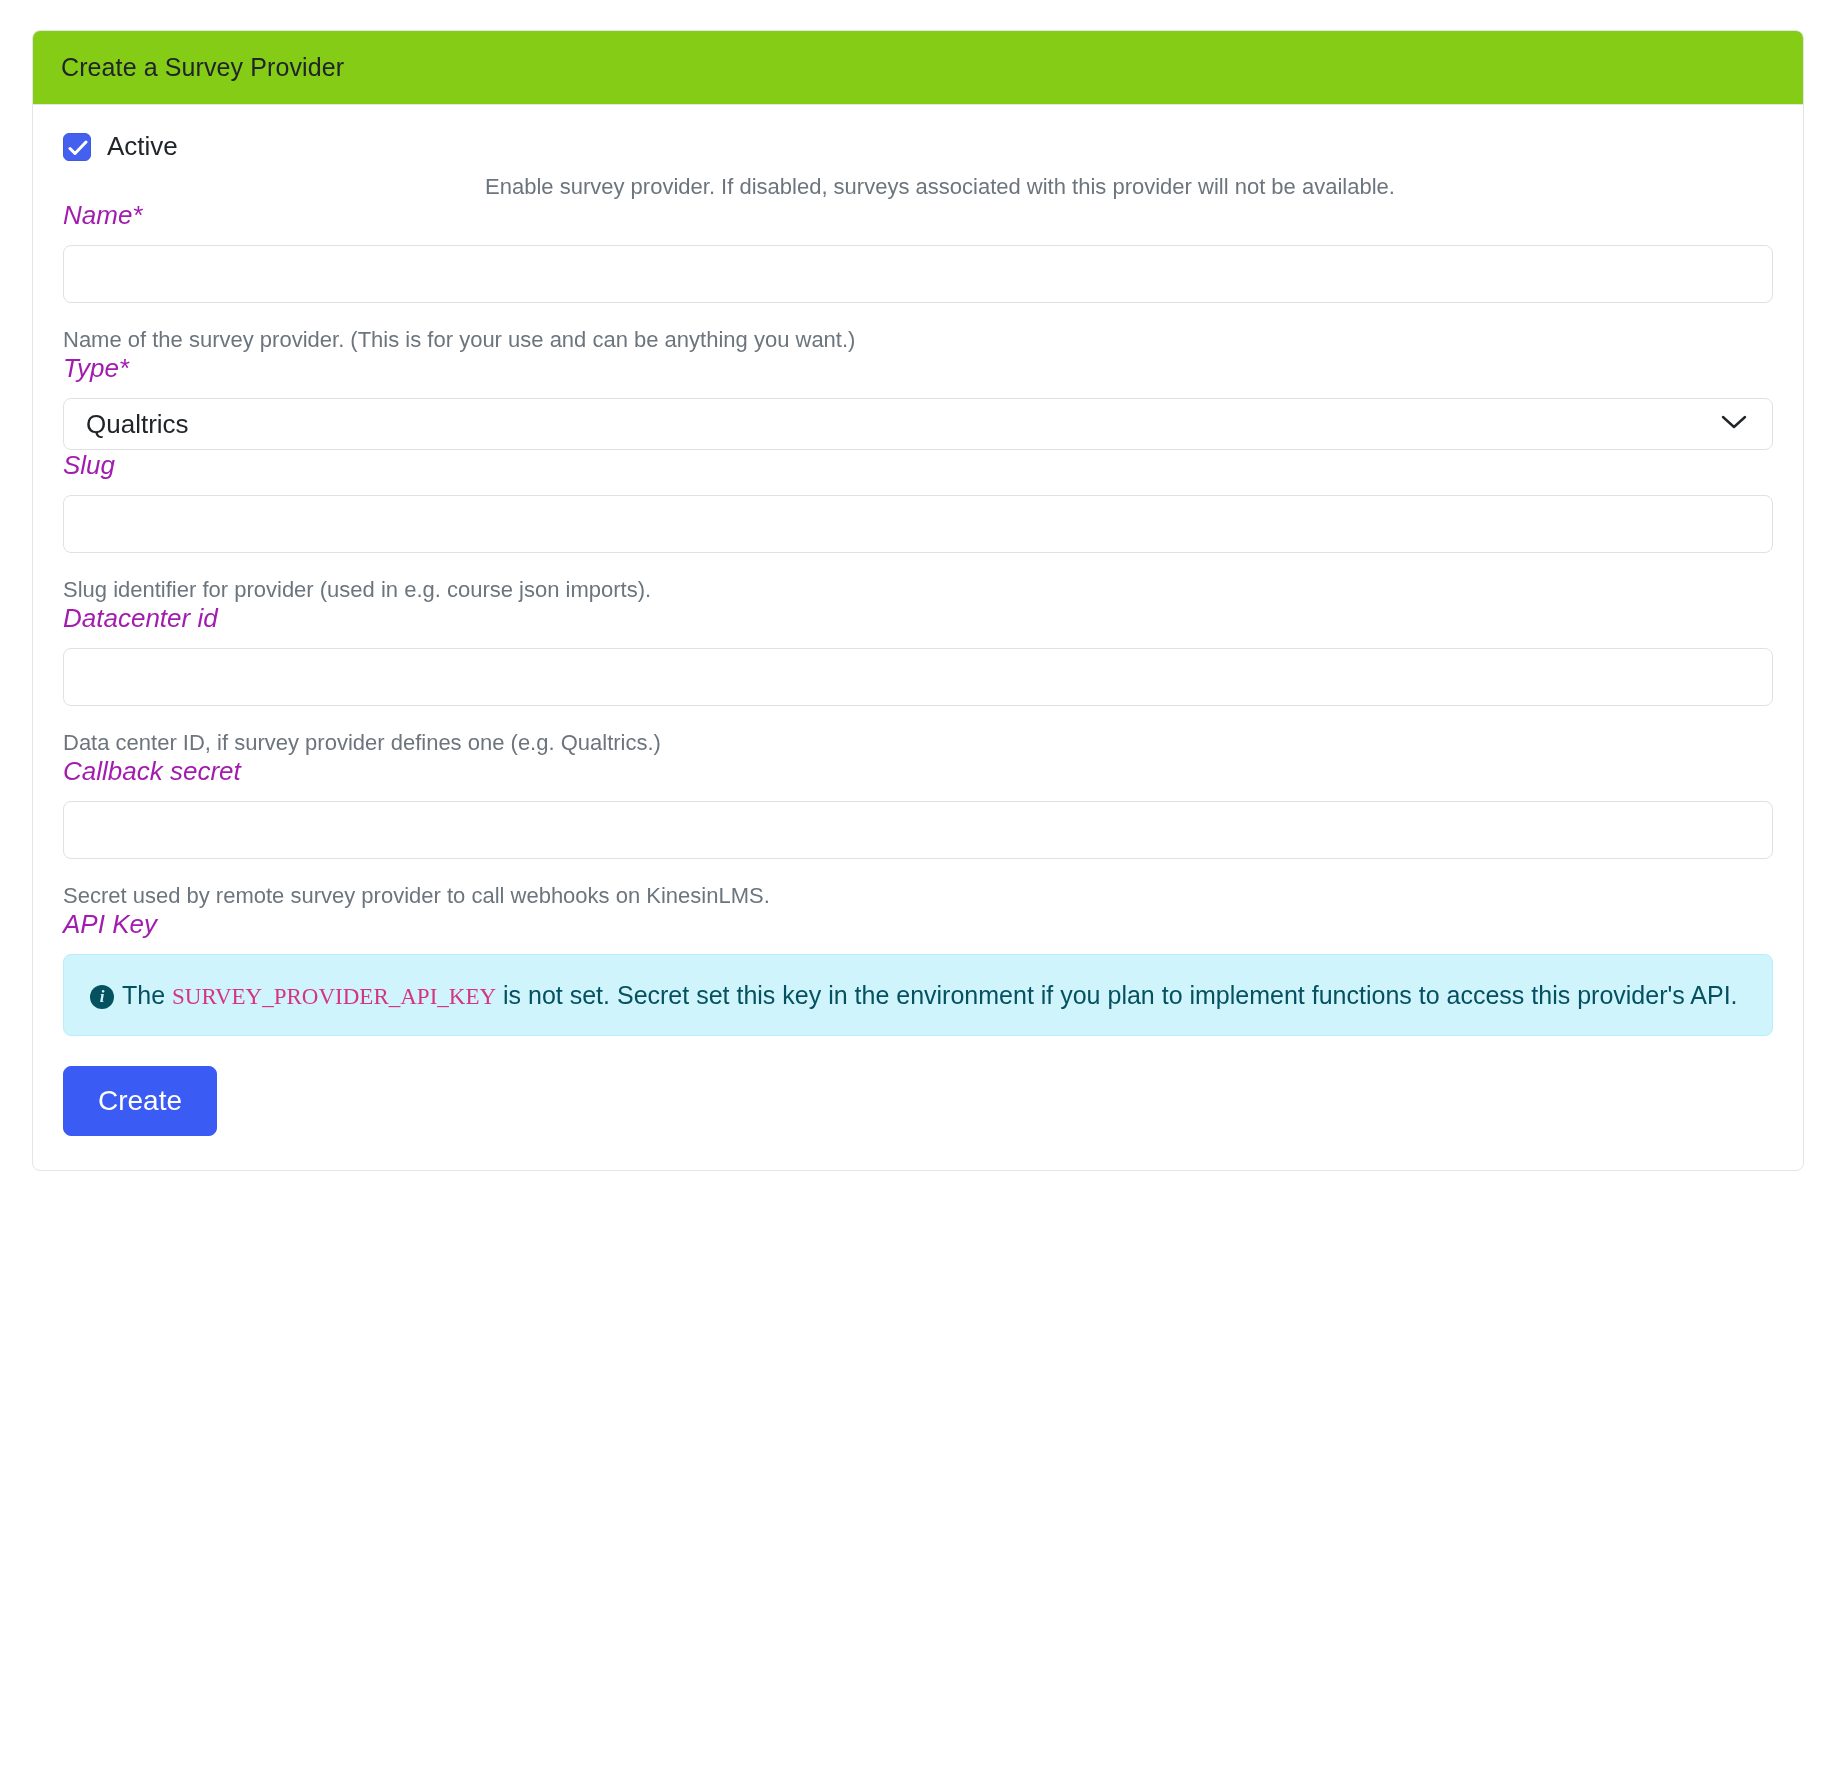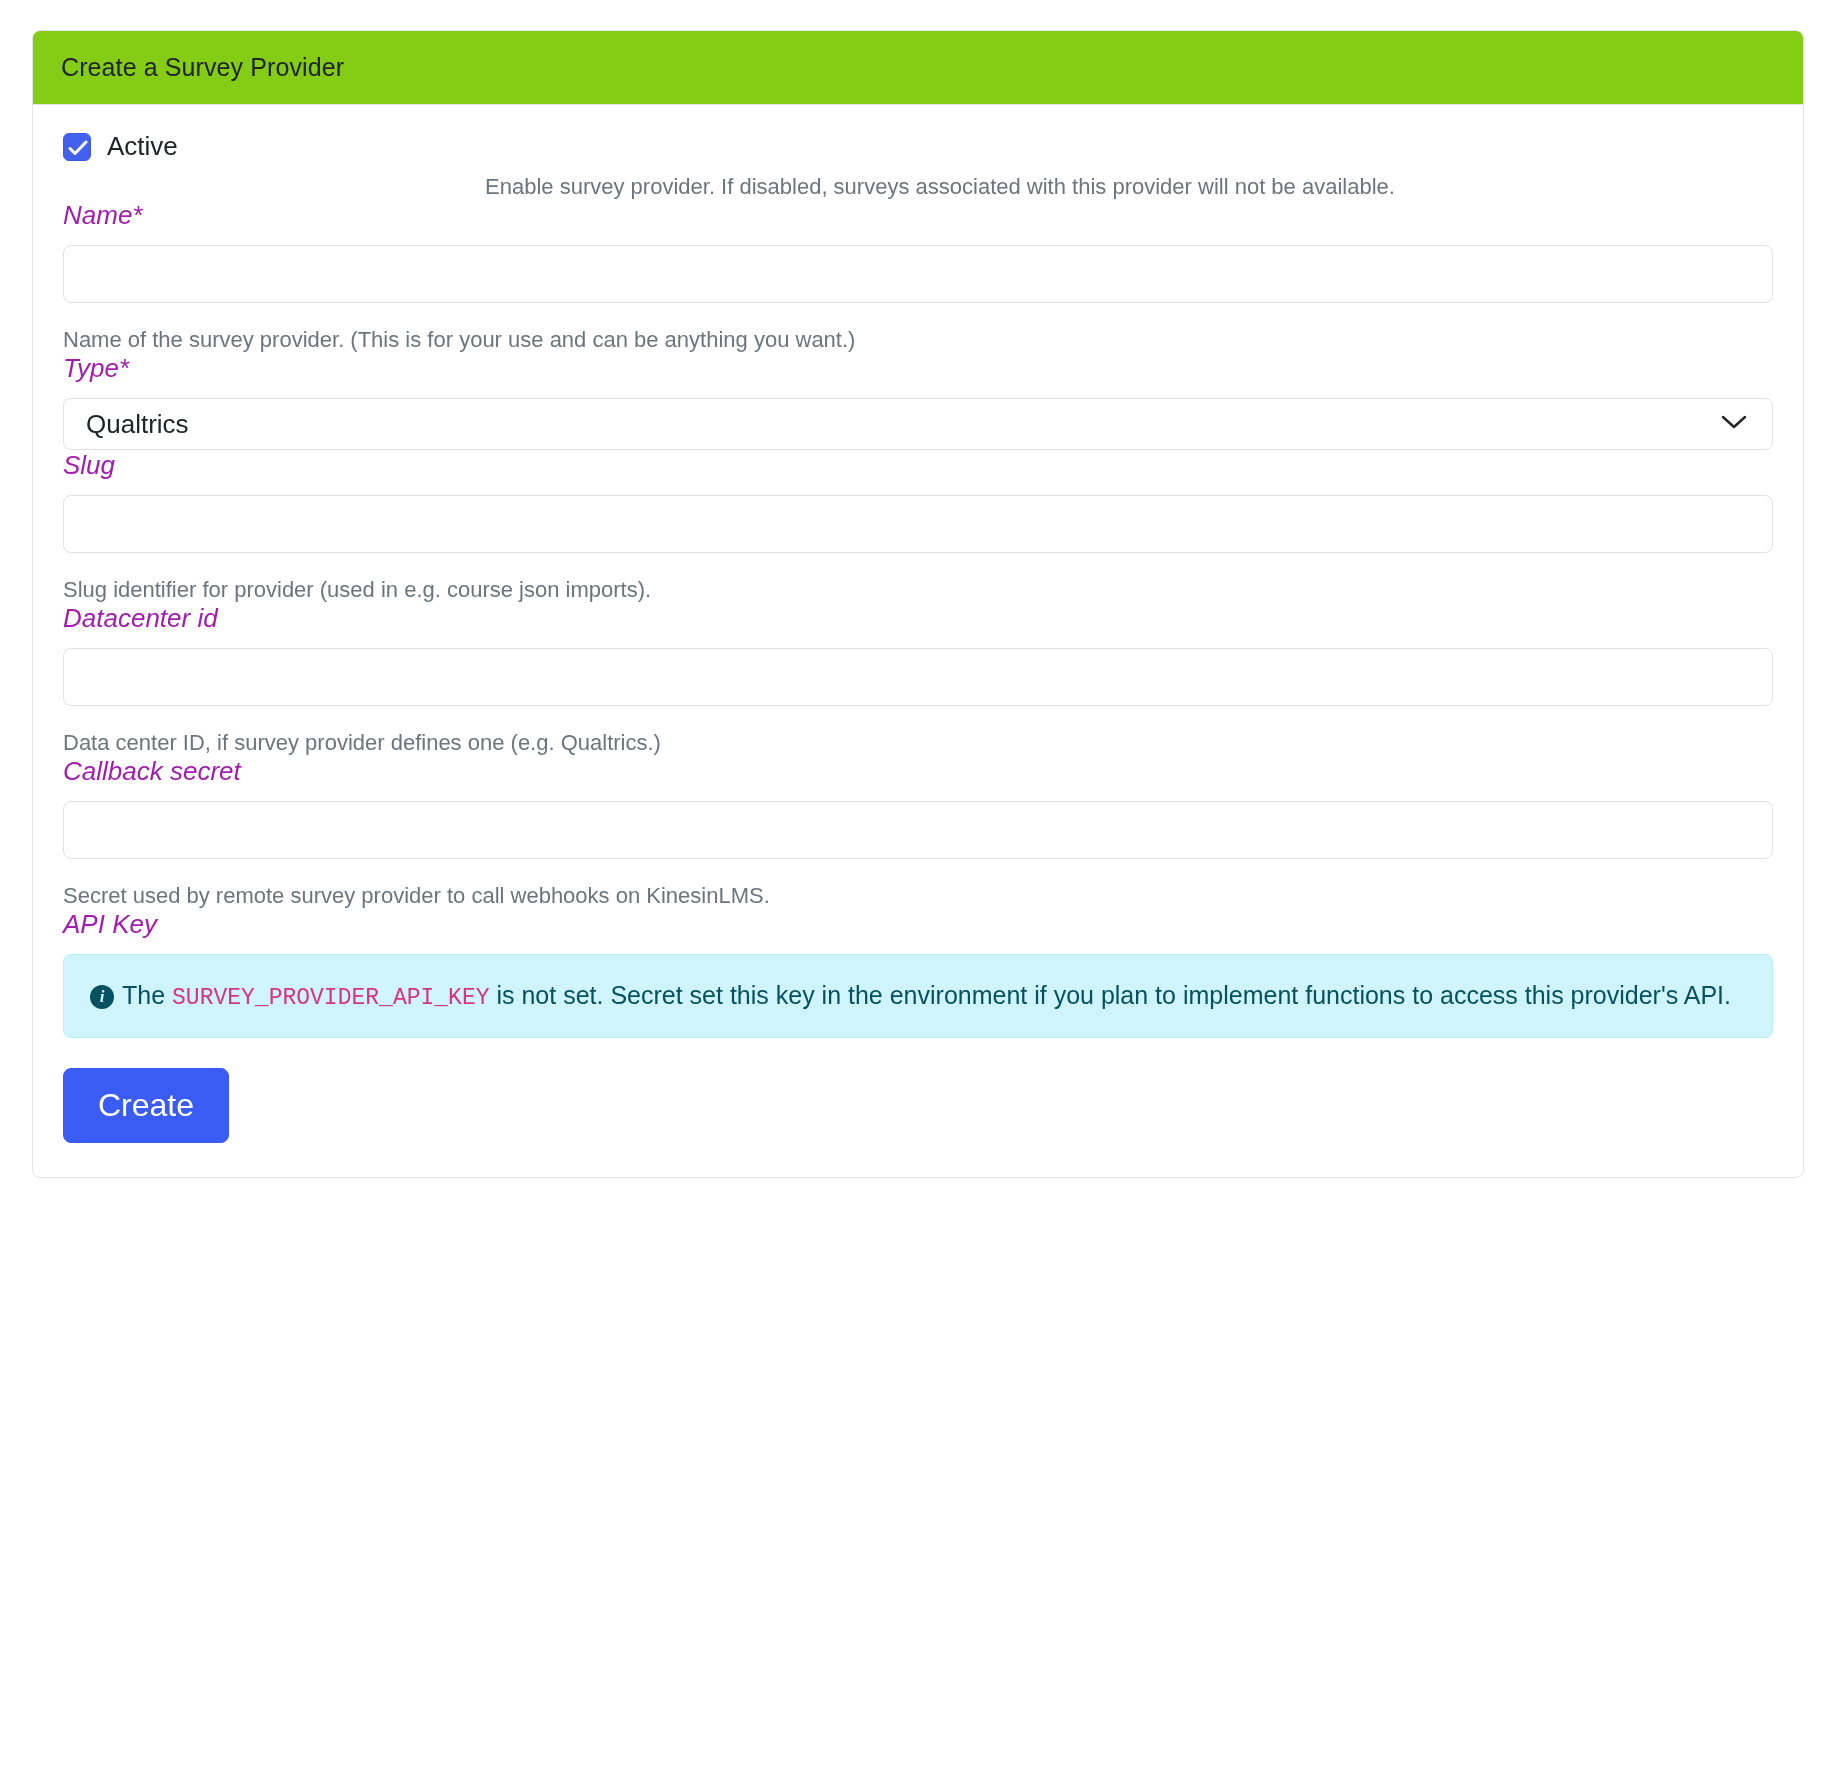--- a/index.html
+++ b/index.html
@@ -123,31 +123,31 @@
     font-size: 17px;
     line-height: 24px;
     text-align: center;
     font-family: "Liberation Serif", serif;
     font-weight: bold;
     font-style: italic;
     vertical-align: 2px;
     margin-right: 8px;
   }
   .code-key {
-    font-family: Liberation Mono, monospace;
+    font-family: Liberation Serif, serif;
     color: #d63384;
     font-size: 23px;
     margin-top: 10px;
   }
   .btn-primary {
     margin-top: 30px;
     background: #3b5bf5;
     border: 1px solid #3b5bf5;
     color: #ffffff;
-    font-size: 32px;
+    font-size: 28px;
     font-family: "Liberation Sans", sans-serif;
     border-radius: 8px;
     padding: 18px 34px;
     cursor: pointer;
   }
 </style>
 </head>
 <body>
 
 <div class="card">

